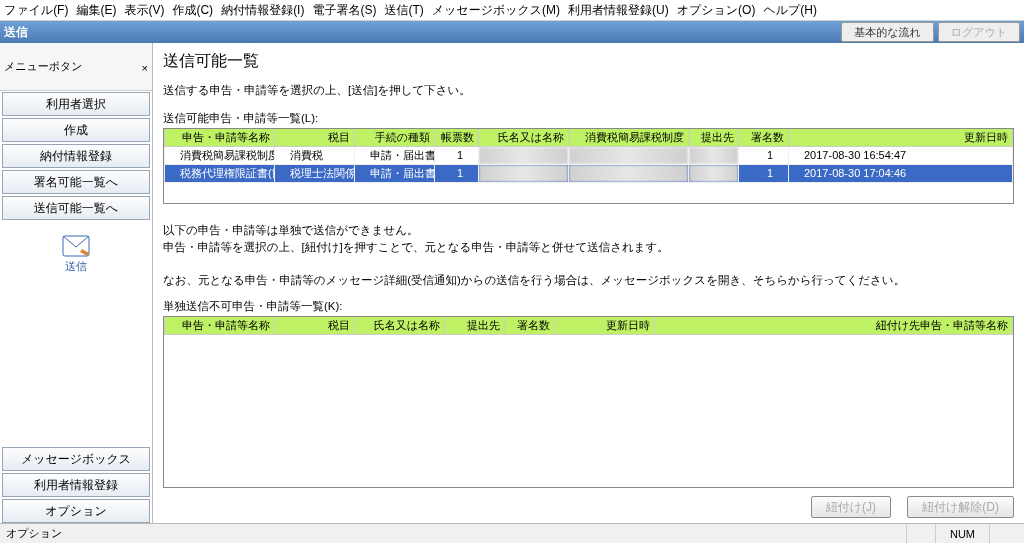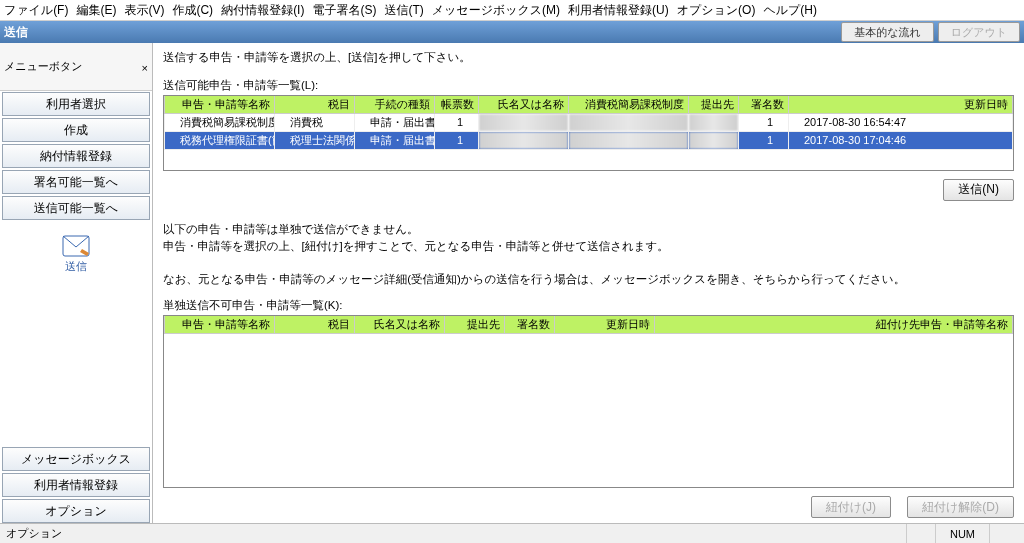--- a/index.html
+++ b/index.html
@@ -84,20 +84,21 @@
       </svg>
       <div class="iconlabel">送信</div>
     </div>
     <div class="spacer"></div>
     <div class="navbtn">メッセージボックス</div>
     <div class="navbtn">利用者情報登録</div>
     <div class="navbtn">オプション</div>
   </div>
 
   <div class="main">
+    <div class="h1">送信可能一覧</div>
 
     <div class="para">
       <span>送信する申告・申請等を選択の上、[送信]を押して下さい。</span><br>
     </div>
 
     <div class="listlabel">送信可能申告・申請等一覧(L):</div>
     <div class="tablewrap">
       <table class="tbl">
         <colgroup>
             <col style="width:110px">
@@ -143,23 +144,20 @@
               <td class="blurcell"></td>
               <td class="blurcell"></td>
               <td class="blurcell"></td>
               <td class="num">1</td>
               <td>2017-08-30 17:04:46</td>
             </tr>
           </tbody>
       </table>
     </div>
 
-    <div class="senwrap">
-      <button class="winbtn">送信(N)</button>
-    </div>
 
     <div class="attwrap">
       <br>
       <span>以下の申告・申請等は単独で送信ができません。</span><br>
       <span>申告・申請等を選択の上、[紐付け]を押すことで、元となる申告・申請等と併せて送信されます。</span><br><br>
       <span>なお、元となる申告・申請等のメッセージ詳細(受信通知)からの送信を行う場合は、メッセージボックスを開き、そちらから行ってください。</span>
     </div>
 
     <div class="listlabel">単独送信不可申告・申請等一覧(K):</div>
     <div class="table2wrap">

